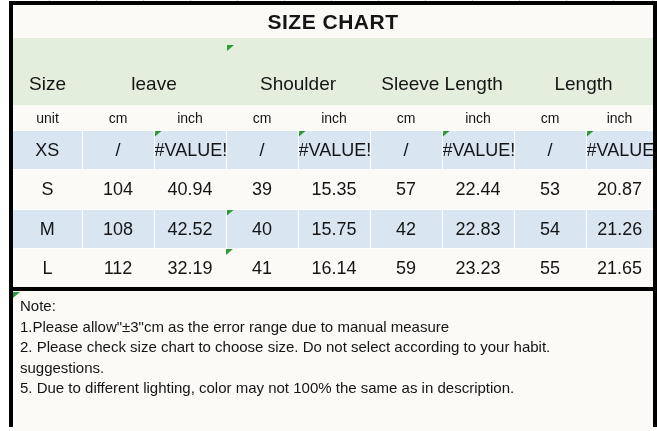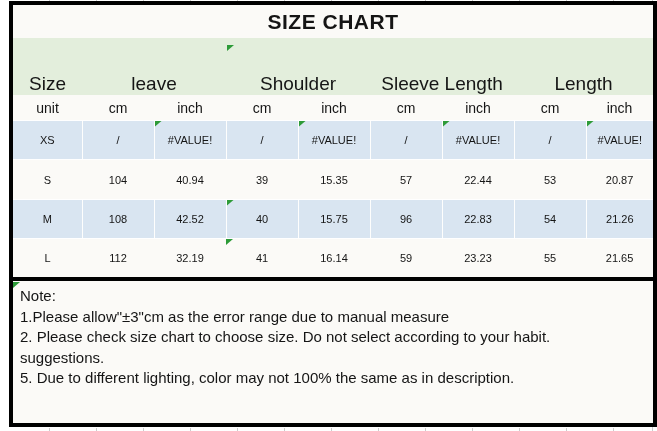--- a/index.html
+++ b/index.html
@@ -56,28 +56,29 @@
     font-size: 21px;
     font-weight: 600;
     letter-spacing: 0.5px;
   }
   .group-row td {
     height: 57px;
     background: var(--header-green, #e3eedc);
     font-size: 19px;
     font-weight: 400;
     vertical-align: bottom;
+    padding-bottom: 10px;
   }
   .unit-row td {
     height: 25px;
     background: var(--paper-white, #fbfaf7);
     font-size: 14px;
     margin-top: 19px;
   }
-  .data-row td { height: 38px; font-size: 11px; }
+  .data-row td { height: 38px; font-size: 18px; }
   .row-s td { height: 39px; }
   .row-white td { background: var(--paper-white, #fbfaf7); }
   .row-blue td {
     background: var(--row-blue, #d9e5f1);
     border-top: 1px solid rgba(255,255,255,0.9);
     border-bottom: 1px solid rgba(255,255,255,0.9);
     border-right: 1px solid rgba(255,255,255,0.75);
   }
   .row-blue td:last-child { border-right: none; }
 
@@ -170,21 +171,21 @@
           <td>22.44</td>
           <td>53</td>
           <td>20.87</td>
         </tr>
         <tr class="data-row row-blue">
           <td>M</td>
           <td>108</td>
           <td>42.52</td>
           <td data-cellkey="m-shoulder-cm">40<span class="tri"></span></td>
           <td>15.75</td>
-          <td>96</td>
+          <td>42</td>
           <td>22.83</td>
           <td>54</td>
           <td>21.26</td>
         </tr>
         <tr class="data-row row-white">
           <td>L</td>
           <td>112</td>
           <td>32.19</td>
           <td data-cellkey="l-shoulder-cm">41<span class="tri"></span></td>
           <td>16.14</td>

